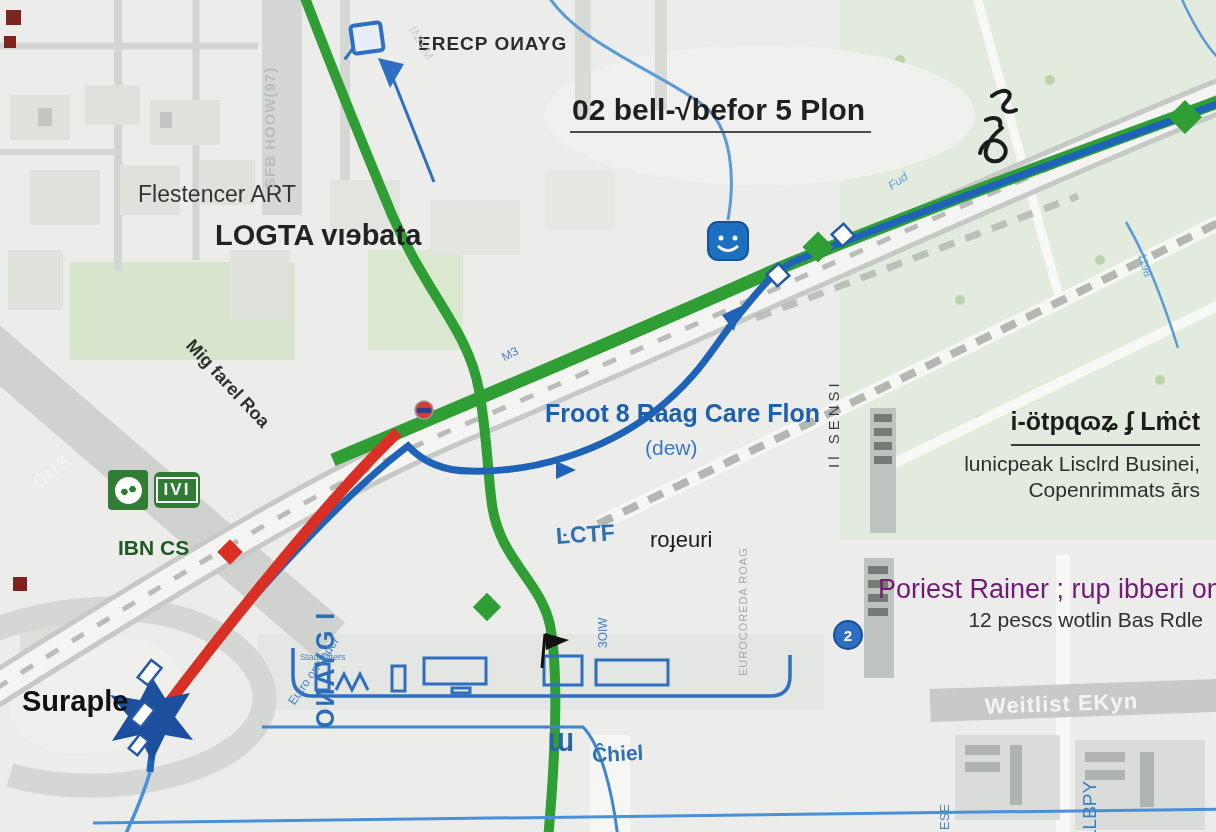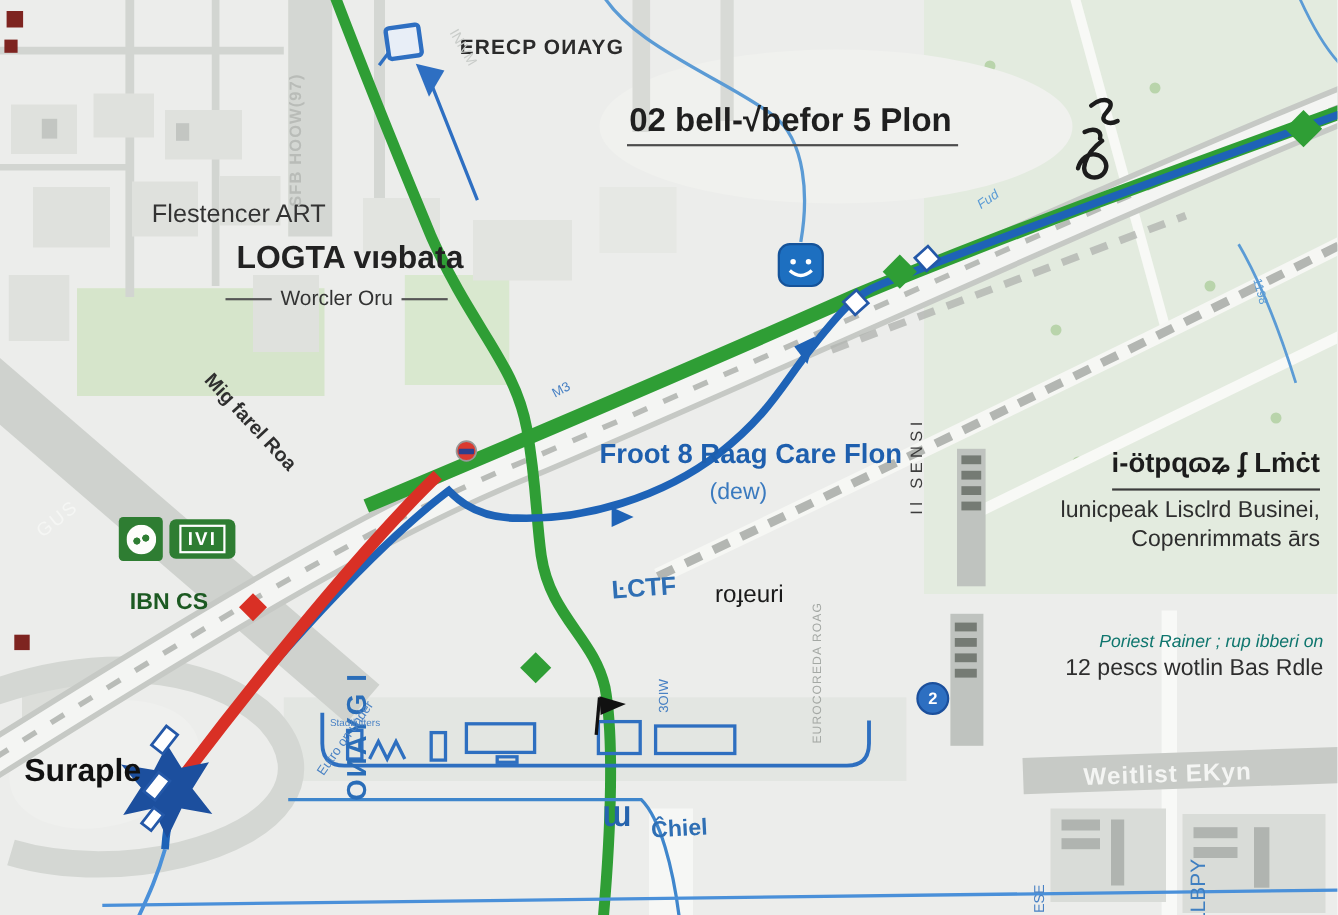--- a/index.html
+++ b/index.html
@@ -13,21 +13,21 @@
   .worcler{display:flex;align-items:center;gap:8px;font-size:19px;color:#333;}
   .dash{display:inline-block;width:42px;height:0;border-top:2px solid #555;}
   .badge2{position:absolute;left:833px;top:620px;width:26px;height:26px;border-radius:50%;
           background:#2d6fc1;border:2px solid #1b4f9c;color:#fff;font-size:15px;font-weight:bold;
           display:flex;align-items:center;justify-content:center;z-index:4;}
   .logo{position:absolute;left:108px;top:470px;display:flex;align-items:center;gap:6px;z-index:4;}
   .logo-sq{width:40px;height:40px;background:#2e7d32;border-radius:4px;display:flex;align-items:center;justify-content:center;}
   .logo-circle{width:27px;height:27px;background:#fdfdfb;border-radius:50%;
                background-image:radial-gradient(circle at 35% 55%, #2e7d32 3px, transparent 3.5px),
                                 radial-gradient(circle at 65% 45%, #2e7d32 3px, transparent 3.5px);}
-  .logo-ivi{width:60px;height:36px;background:#2e7d32;border-radius:6px;display:flex;align-items:center;justify-content:center;}
+  .logo-ivi{width:46px;height:36px;background:#2e7d32;border-radius:6px;display:flex;align-items:center;justify-content:center;}
   .logo-ivi span{border:2px solid #fff;padding:1px 6px;color:#fff;font-weight:bold;font-size:17px;letter-spacing:2px;}
   .rbox{text-align:right;}
   .u{border-bottom:2px solid #3c3c3c;padding-bottom:8px;display:inline-block;}
 </style>
 </head>
 <body>
 
 <div id="map">
 <svg width="1216" height="832" viewBox="0 0 1216 832">
 
@@ -192,40 +192,35 @@
     <line x1="542" y1="668" x2="545" y2="634" stroke="#111" stroke-width="3"></line>
     <polygon points="545,633 569,640 546,650" fill="#111"></polygon>
   </g>
 </svg>
 
 <div class="lbl" style="left:418px;top:34px;font-size:19px;font-weight:bold;letter-spacing:1px;color:#2b2b2b;">ERECP OИAYG</div>
 <div class="lbl" style="left:418px;top:24px;font-size:13px;color:#c9ccc9;transform:rotate(60deg);transform-origin:left top;">INIVM</div>
 <div class="lbl title" style="left:570px;top:93px;">02 bell-√befor 5 Plon</div>
 <div class="lbl" style="left:138px;top:182px;font-size:23px;color:#333;">Flestencer ART</div>
 <div class="lbl hdr" style="left:215px;top:220px;font-size:29px;color:#222;">LOGTA vıɘbata</div>
-<div class="lbl worcler" style="left:205px;top:262px;">
-  <span class="dash"></span>
-  <span>Worcler Oru</span>
-  <span class="dash"></span>
-</div>
 <div class="lbl v" style="left:262px;top:188px;font-size:15px;font-weight:bold;color:#b9bcb8;letter-spacing:1px;">SFB HOOW(97)</div>
 <div class="lbl" style="left:196px;top:336px;font-size:18px;font-weight:600;color:#2f2f2f;transform:rotate(47deg);transform-origin:left top;">Mig farel Roa</div>
 <div class="lbl" style="left:30px;top:478px;font-size:17px;color:#f5f6f4;letter-spacing:2px;transform:rotate(-38deg);transform-origin:left top;">GUS</div>
 <div class="lbl hdr" style="left:545px;top:400px;font-size:25px;color:#1e5fae;">Froot 8 Raag Care Flon</div>
 <div class="lbl" style="left:645px;top:436px;font-size:21px;color:#3a7abf;">(dew)</div>
 <div class="lbl" style="left:502px;top:348px;font-size:12px;color:#4a82c4;transform:rotate(-28deg);">M3</div>
 <div class="lbl" style="left:888px;top:175px;font-size:12px;font-style:italic;color:#5b9bd5;transform:rotate(-35deg);">Fud</div>
 <div class="lbl" style="left:1148px;top:252px;font-size:11px;color:#5b9bd5;transform:rotate(75deg);transform-origin:left top;">1198</div>
 <div class="lbl rbox" style="left:890px;top:408px;width:310px;">
   <div class="hdr u" style="font-size:25px;color:#1c1c1c;">i-ötpɋɷʑ ʄ Lṁċt</div>
   <div style="font-size:21px;color:#2e2e2e;margin-top:6px;">lunicpeak Lisclrd Businei,</div>
   <div style="font-size:21px;color:#2e2e2e;margin-top:3px;">Copenrimmats ārs</div>
 </div>
 <div class="lbl rbox" style="left:878px;top:570px;width:325px;">
-  <div style="font-size:16px;color:#0f766e;margin-top:5px;font-style:italic;">Poriest Rainer ; rup ibberi on</div>
+  <div style="font-size:27px;color:#701a75;margin-top:5px;">Poriest Rainer ; rup ibberi on</div>
   <div style="font-size:21px;color:#2e2e2e;margin-top:3px;">12 pescs wotlin Bas Rdle</div>
 </div>
 <div class="lbl v" style="left:826px;top:468px;font-size:15px;color:#3c3c3c;letter-spacing:4px;">Il SENSI</div>
 <div class="lbl v" style="left:737px;top:676px;font-size:11px;color:#a4a8a4;letter-spacing:1px;">EUROCOREDA ROAG</div>
 <div class="lbl v" style="left:597px;top:648px;font-size:12px;color:#4a82c4;">3OIW</div>
 <div class="lbl" style="left:556px;top:522px;font-size:23px;font-weight:bold;color:#2f6fb4;transform:rotate(-4deg);">ĿCTF</div>
 <div class="lbl" style="left:650px;top:528px;font-size:22px;color:#1a1a1a;">roɟeuri</div>
 <div class="lbl v" style="left:312px;top:728px;font-size:25px;font-weight:bold;color:#2a6db8;letter-spacing:2px;">OИAYG I</div>
 <div class="lbl" style="left:22px;top:686px;font-size:29px;font-weight:700;color:#111;">Suraple</div>
 <div class="lbl" style="left:286px;top:700px;font-size:12px;color:#4a82c4;transform:rotate(-55deg);transform-origin:left top;">Eutro on under</div>

